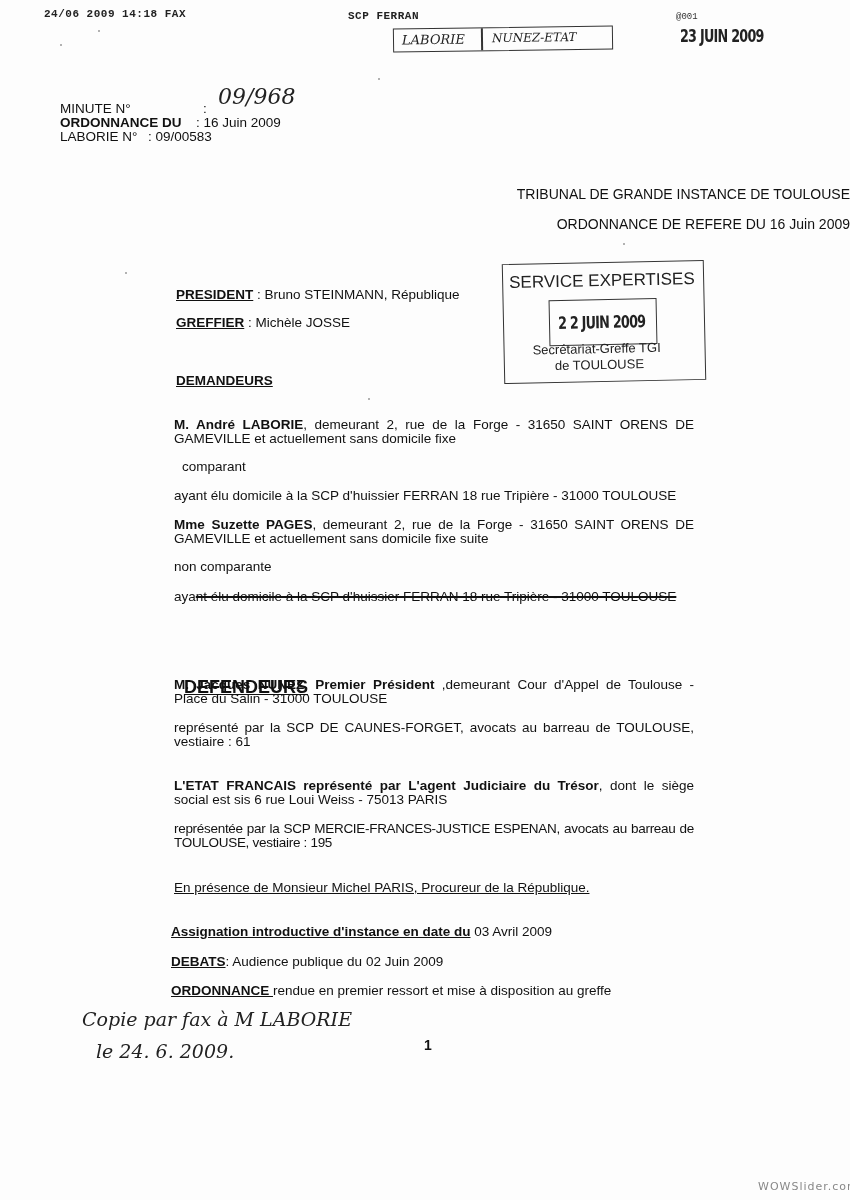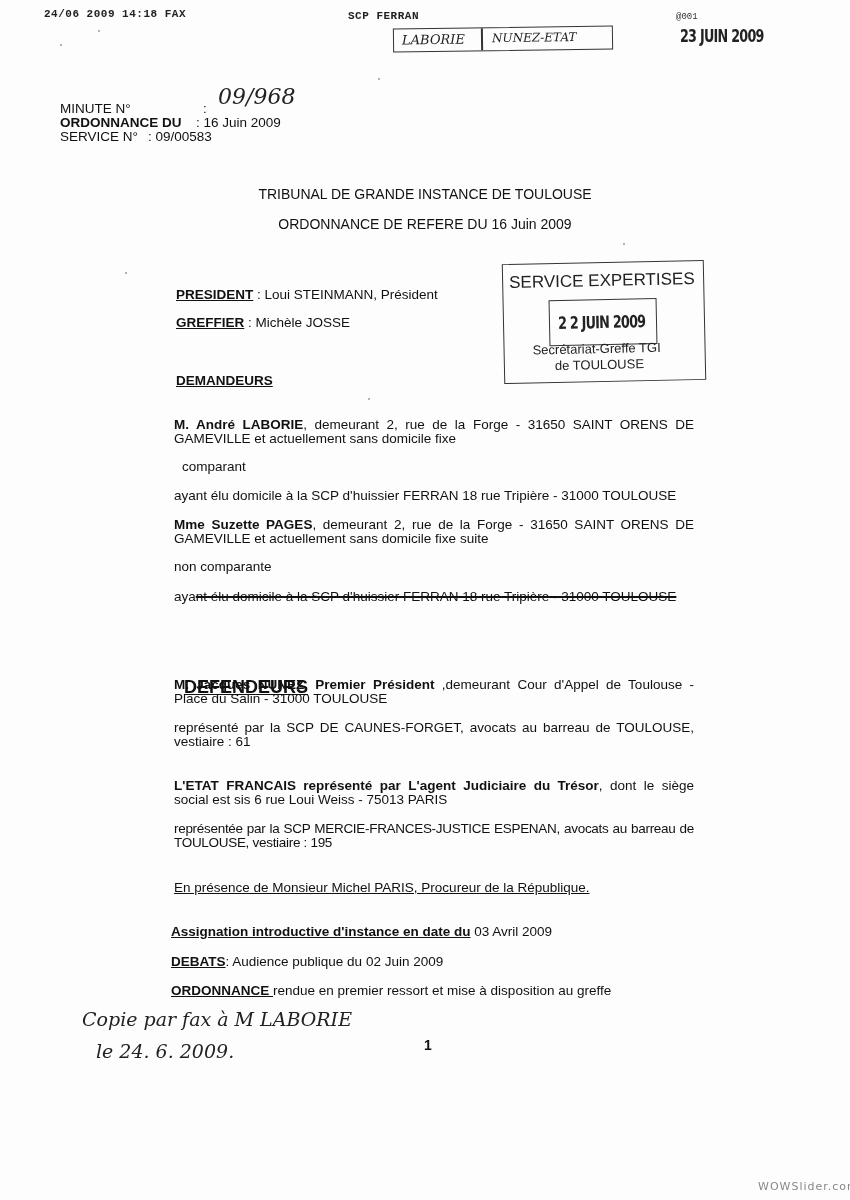--- a/index.html
+++ b/index.html
@@ -7,21 +7,21 @@
     width: 850px; height: 1200px; position: relative; overflow: hidden;
     background: #fdfdfd; color: #111;
     font-family: "Liberation Sans", sans-serif;
   }
   .abs { position: absolute; white-space: nowrap; }
   .fax-header { font-family: "Liberation Mono", monospace; font-weight: bold; font-size: 11px; letter-spacing: 0.5px; color: #222; }
   .stamp-date { font-family: "DejaVu Sans", sans-serif; font-weight: bold; font-size: 17px; letter-spacing: -1px; transform: scaleX(0.75); transform-origin: left top; color: #222; }
   .small-top { font-family: "Liberation Mono", monospace; font-size: 9px; color: #333; }
   .hand { font-family: "DejaVu Serif", serif; font-style: italic; color: #222; }
   .meta { font-size: 13.5px; line-height: 14px; }
-  .title { font-size: 14px; left: 0; width: 850px; text-align: center; }
+  .title { font-size: 14px; left: 0; width: 850px; text-align: right; }
   .body { font-size: 13.5px; left: 174px; width: 520px; line-height: 14px; white-space: normal; text-align: justify; }
   .ul { text-decoration: underline; font-weight: bold; }
   .b { font-weight: bold; }
   .struck { text-decoration: line-through; text-decoration-thickness: 2px; }
   .stamp-box { position: absolute; border: 1.5px solid #333; transform: rotate(-1.2deg); }
   .stamp-inner { position: absolute; border: 1.5px solid #333; }
   .stamp-text { position: absolute; white-space: nowrap; color: #222; }
   .labbox { position: absolute; border: 1.5px solid #333; }
   .watermark { font-family: "DejaVu Sans", sans-serif; font-size: 11px; color: #888; letter-spacing: 1px; }
   .speck { position: absolute; width: 2px; height: 2px; background: #999; border-radius: 1px; }
@@ -38,28 +38,28 @@
   <span class="abs hand" style="left:8px;top:3px;font-size:13px;">LABORIE</span>
   <span class="abs" style="left:87px;top:0;width:1.5px;height:22px;background:#333;"></span>
   <span class="abs hand" style="left:98px;top:3px;font-size:12px;">NUNEZ-ETAT</span>
 </div>
 
 <div class="abs meta" style="left:60px;top:102px;">MINUTE N°</div>
 <div class="abs meta" style="left:203px;top:102px;">:</div>
 <div class="abs hand" style="left:218px;top:84px;font-size:22px;">09/968</div>
 <div class="abs meta" style="left:60px;top:116px;font-weight:bold;">ORDONNANCE DU</div>
 <div class="abs meta" style="left:196px;top:116px;">: 16 Juin 2009</div>
-<div class="abs meta" style="left:60px;top:130px;">SERVICE N°</div>
+<div class="abs meta" style="left:60px;top:130px;">LABORIE N°</div>
 <div class="abs meta" style="left:148px;top:130px;">: 09/00583</div>
 
 <div class="abs title" style="top:186px;">TRIBUNAL DE GRANDE INSTANCE DE TOULOUSE</div>
 <div class="abs title" style="top:216px;">ORDONNANCE DE REFERE DU 16 Juin 2009</div>
 
 <div class="abs" style="left:176px;top:287px;font-size:13.5px;">
-  <span class="ul">PRESIDENT</span><span> : Loui STEINMANN, Président</span>
+  <span class="ul">PRESIDENT</span><span> : Bruno STEINMANN, République</span>
 </div>
 <div class="abs" style="left:176px;top:315px;font-size:13.5px;">
   <span class="ul">GREFFIER</span><span> : Michèle JOSSE</span>
 </div>
 
 <div class="stamp-box" style="left:503px;top:262px;width:200px;height:118px;">
   <span class="stamp-text" style="left:6px;top:8px;font-size:17px;">SERVICE EXPERTISES</span>
   <div class="stamp-inner" style="left:45px;top:36px;width:106px;height:44px;">
     <span class="stamp-text stamp-date" style="left:8px;top:12px;font-size:17px;">2 2 JUIN 2009</span>
   </div>

